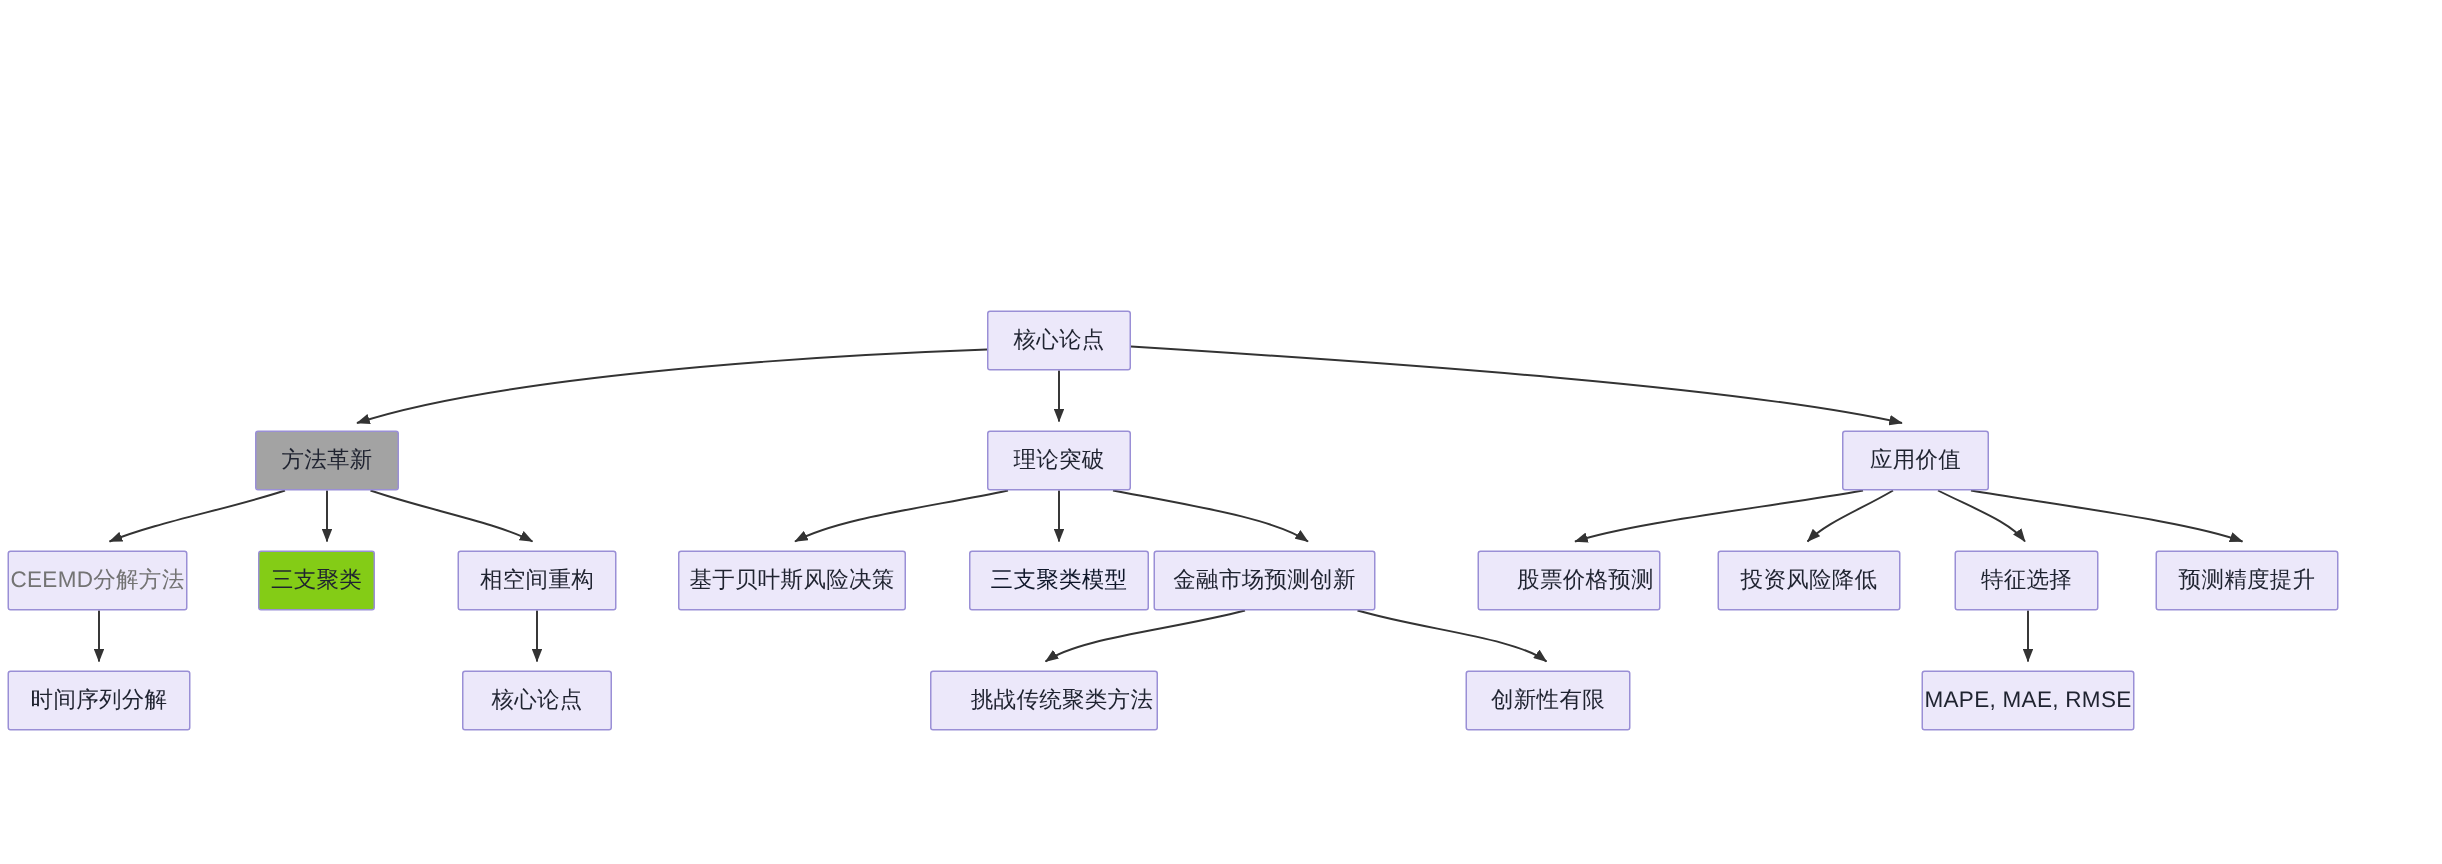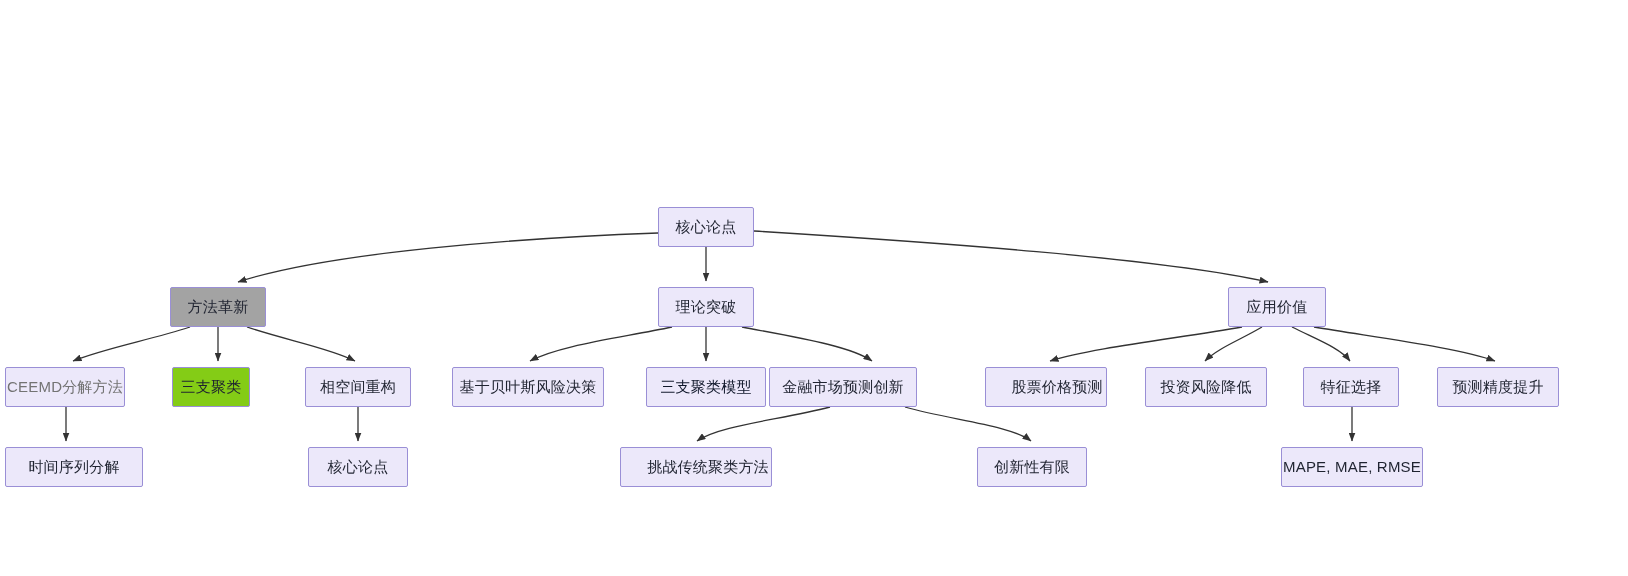--- a/index.html
+++ b/index.html
@@ -114,21 +114,21 @@
       </div>
       <div class="node" style="left: 1145px; top: 367px; width: 122px; height: 40px; background: rgb(236, 232, 250); border-color: rgb(154, 143, 214); color: rgb(31, 35, 48);">
         <span class="node-label">投资风险降低</span>
       </div>
       <div class="node" style="left: 1303px; top: 367px; width: 96px; height: 40px; background: rgb(236, 232, 250); border-color: rgb(154, 143, 214); color: rgb(31, 35, 48);">
         <span class="node-label">特征选择</span>
       </div>
       <div class="node" style="left: 1437px; top: 367px; width: 122px; height: 40px; background: rgb(236, 232, 250); border-color: rgb(154, 143, 214); color: rgb(31, 35, 48);">
         <span class="node-label">预测精度提升</span>
       </div>
-      <div class="node" style="left: 5px; top: 447px; width: 138px; height: 40px; background: rgb(236, 232, 250); border-color: rgb(154, 143, 214); color: rgb(31, 35, 48);">
+      <div class="node" style="left: 5px; top: 447px; width: 122px; height: 40px; background: rgb(236, 232, 250); border-color: rgb(154, 143, 214); color: rgb(31, 35, 48);">
         <span class="node-label">时间序列分解</span>
       </div>
       <div class="node" style="left: 308px; top: 447px; width: 100px; height: 40px; background: rgb(236, 232, 250); border-color: rgb(154, 143, 214); color: rgb(31, 35, 48);">
         <span class="node-label">核心论点</span>
       </div>
       <div class="node" style="left: 620px; top: 447px; width: 152px; height: 40px; background: rgb(236, 232, 250); border-color: rgb(154, 143, 214); color: rgb(31, 35, 48); padding-left: 24px;">
         <span class="node-label">挑战传统聚类方法</span>
       </div>
       <div class="node" style="left: 977px; top: 447px; width: 110px; height: 40px; background: rgb(236, 232, 250); border-color: rgb(154, 143, 214); color: rgb(31, 35, 48);">
         <span class="node-label">创新性有限</span>

